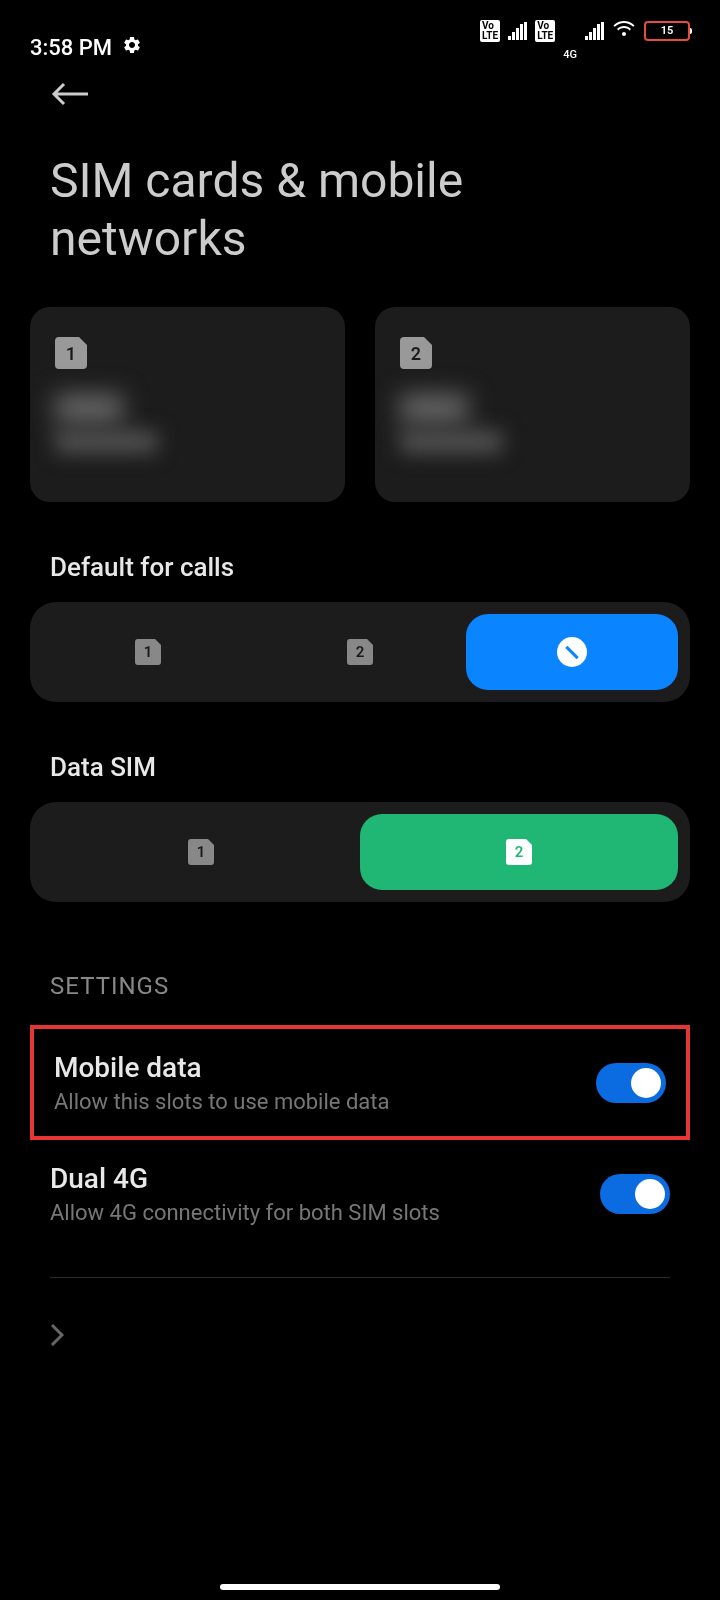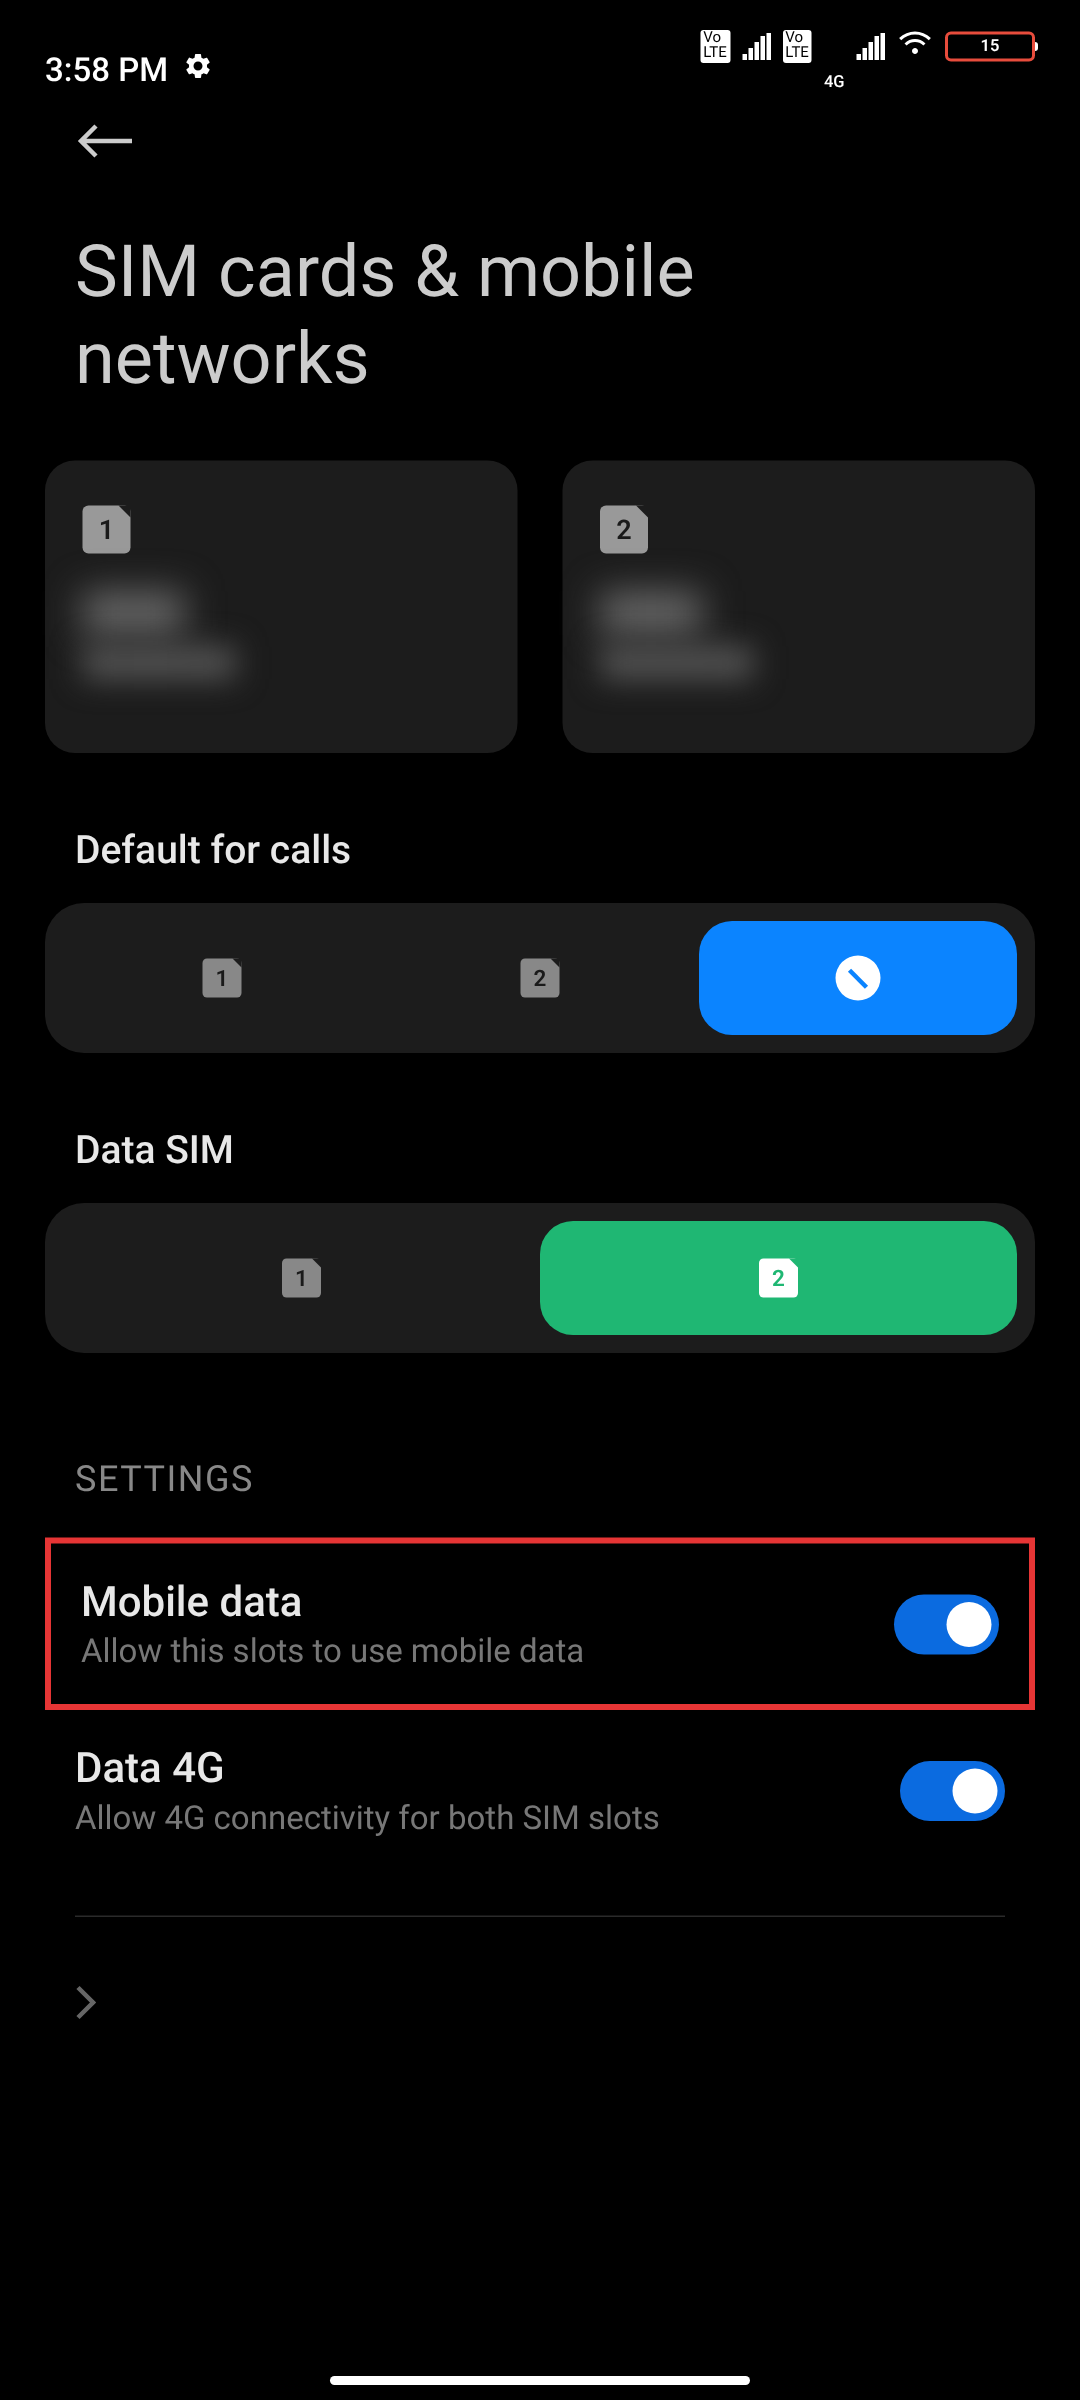--- a/index.html
+++ b/index.html
@@ -36,21 +36,21 @@
       gap: 8px;
     }
     .gear-icon {
       width: 20px;
       height: 20px;
     }
     .volte-badge {
       background: #fff;
       color: #000;
       font-size: 10px;
-      font-weight: 400;
+      font-weight: 700;
       padding: 1px 2px;
       border-radius: 2px;
       line-height: 1;
     }
     .signal-bars {
       display: flex;
       align-items: flex-end;
       gap: 1px;
       height: 18px;
     }
@@ -60,21 +60,21 @@
     }
     .wifi-icon svg {
       width: 24px;
       height: 20px;
     }
     .battery {
       display: flex;
       align-items: center;
       border: 2px solid #e74c3c;
       border-radius: 4px;
-      width: 60px;
+      width: 46px;
       height: 20px;
       position: relative;
       padding: 1px;
     }
     .battery::after {
       content: '';
       position: absolute;
       right: -4px;
       top: 5px;
       width: 2px;
@@ -412,21 +412,21 @@
 <div class="setting-row highlighted">
   <div class="setting-text">
     <div class="setting-title">Mobile data</div>
     <div class="setting-subtitle">Allow this slots to use mobile data</div>
   </div>
   <div class="toggle"></div>
 </div>
 
 <div class="setting-row">
   <div class="setting-text">
-    <div class="setting-title">Data 4G</div>
+    <div class="setting-title">Dual 4G</div>
     <div class="setting-subtitle">Allow 4G connectivity for both SIM slots</div>
   </div>
   <div class="toggle"></div>
 </div>
 
 <div class="divider"></div>
 
 <div class="nav-row">
   <span class="chevron">
     <svg viewBox="0 0 14 24" fill="none" stroke="#666" stroke-width="3">

